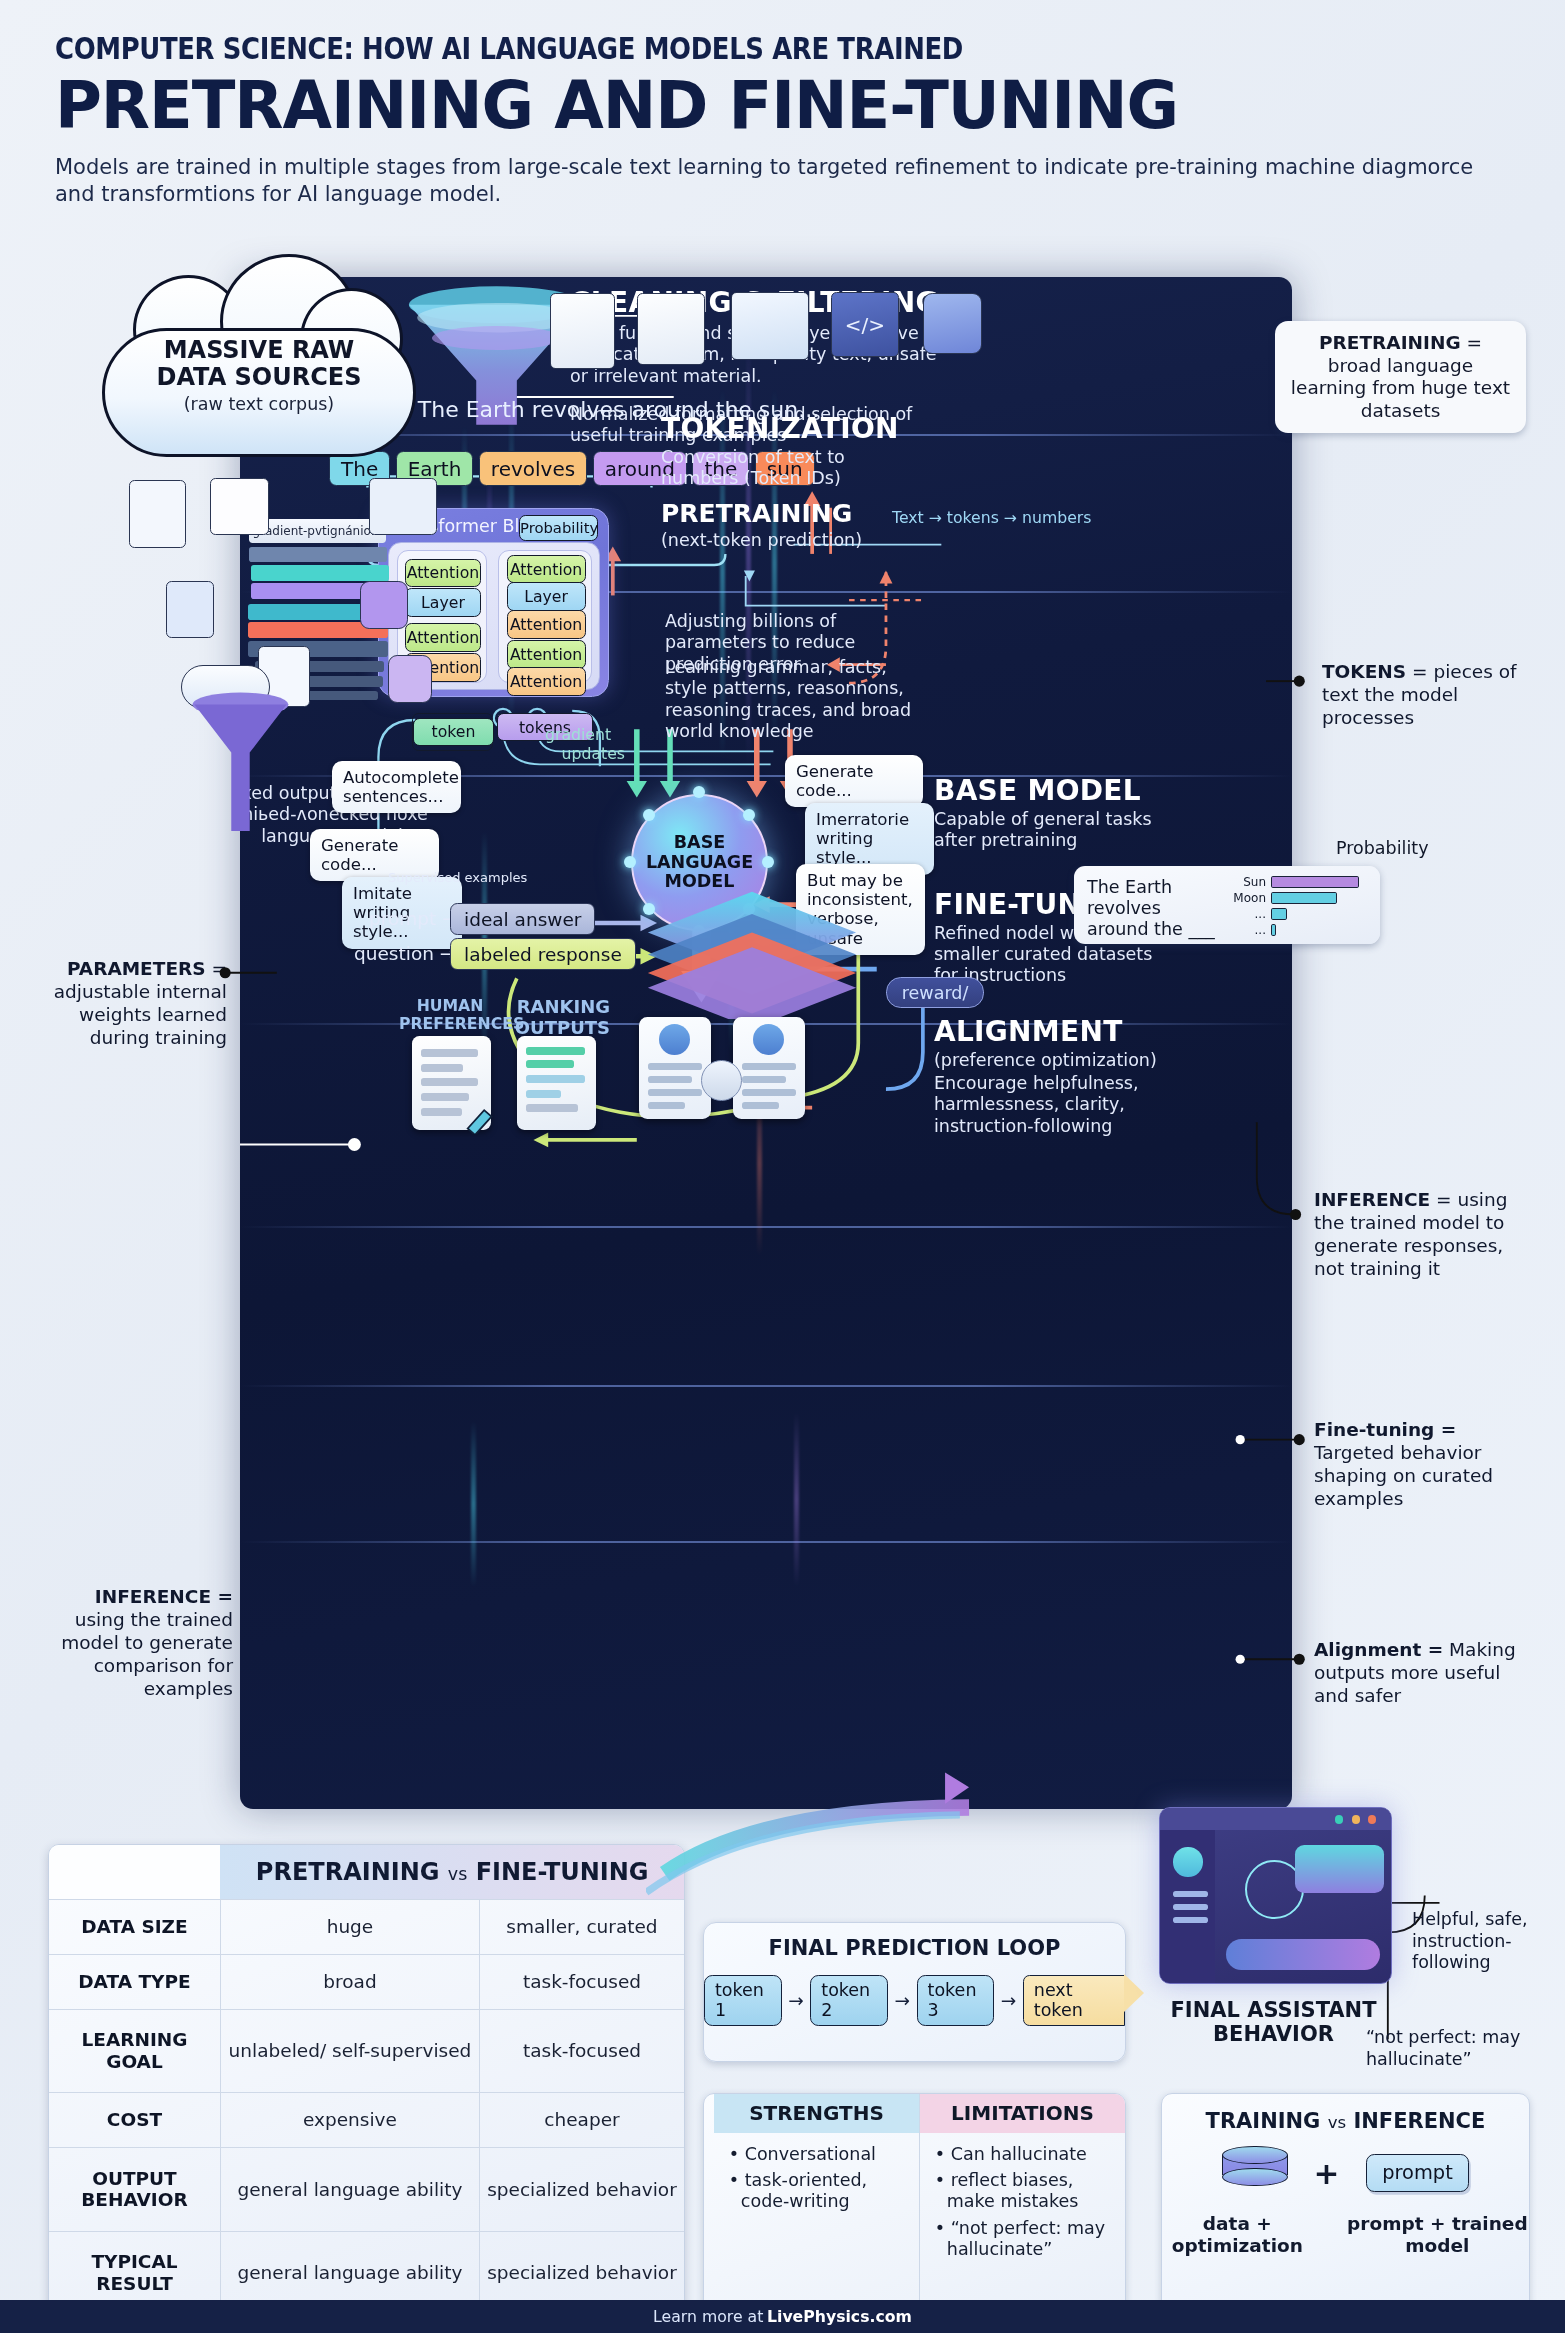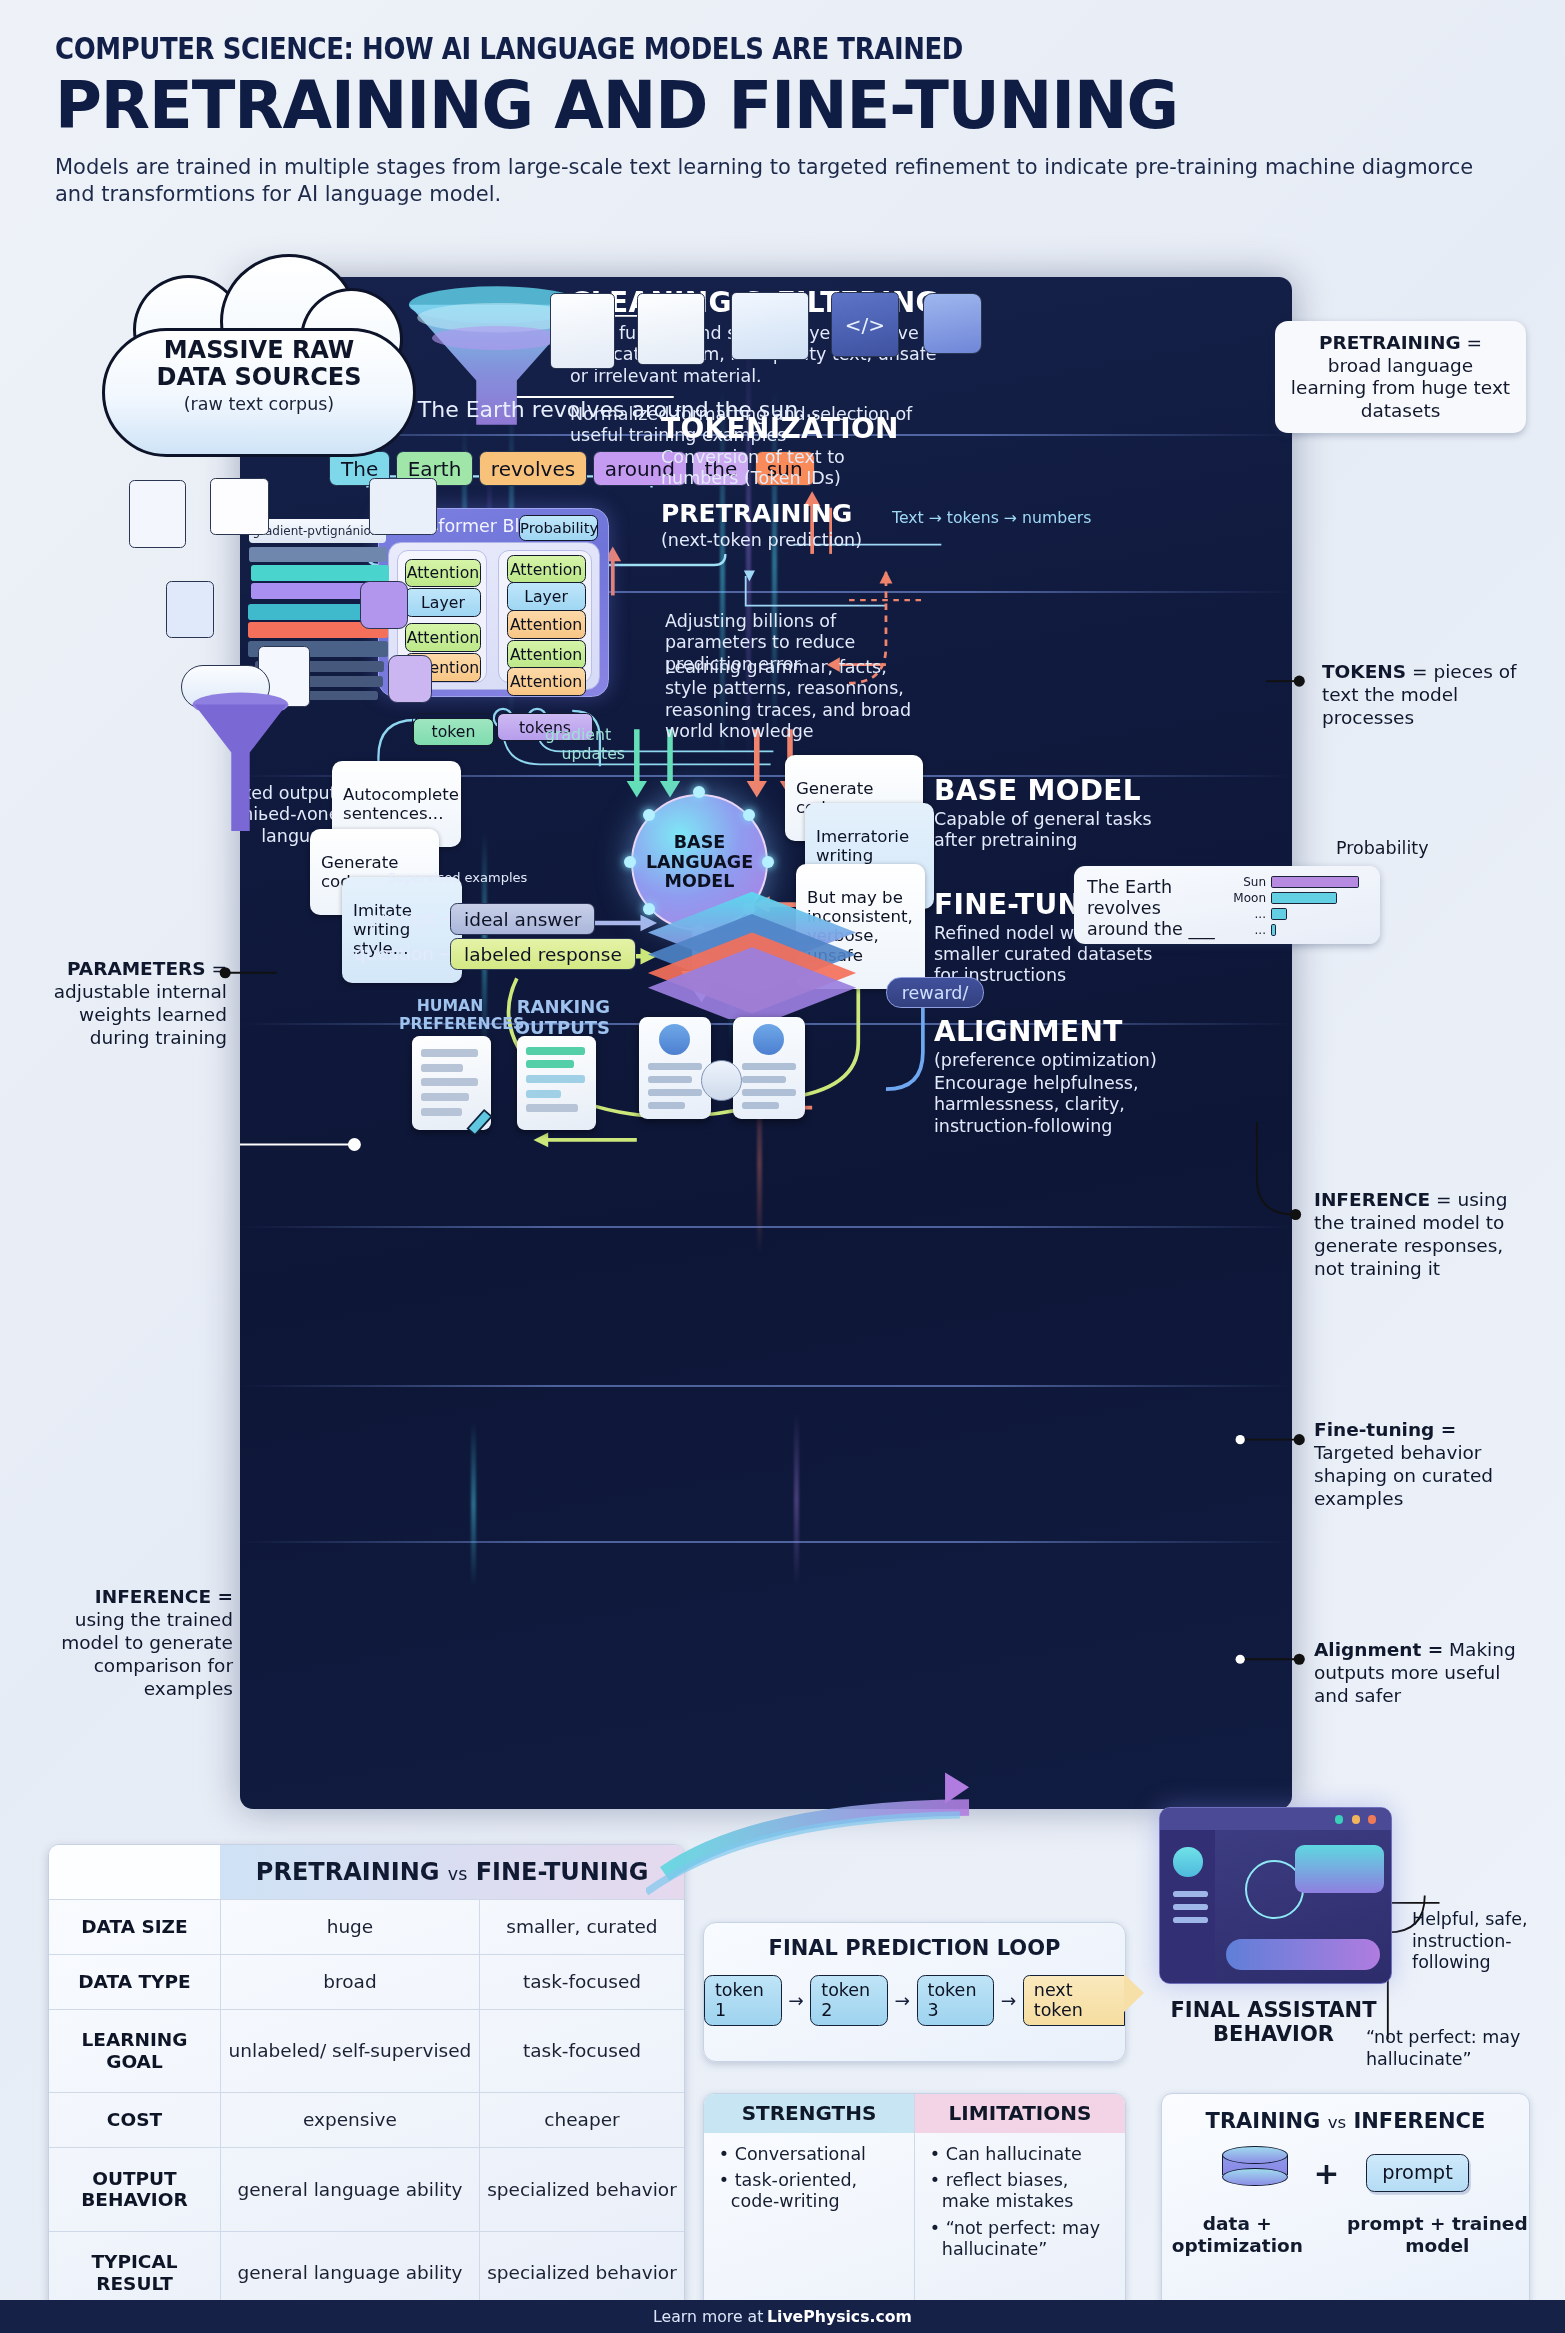--- a/index.html
+++ b/index.html
@@ -123,21 +123,21 @@
     display:flex; align-items:center; justify-content:center;
   }
   .bmodel span {
     font-size:17.5px; font-weight:bold; color:#0c1020; text-align:center; line-height:1.12;
   }
   .dotn { position:absolute; width:12px;height:12px;border-radius:50%;
           background:#b4f0ff; box-shadow:0 0 8.3px #7fe4ff; }
 
   .bubble {
     position:absolute; background:linear-gradient(180deg,#ffffff,#eef4fb);
-    border-radius:10px; padding:24px 11px; font-size:16.6px; color:#0d1225; line-height:1.16;
+    border-radius:10px; padding:7px 11px; font-size:16.6px; color:#0d1225; line-height:1.16;
     box-shadow:0 1.8px 5.5px rgba(0,0,0,.3);
   }
   .bubble.blue { background:linear-gradient(180deg,#e4f1fc,#d3e7f8); }
 
   
   .doccard {
     position:absolute; background:linear-gradient(170deg,#ffffff,#e6edf6);
     border-radius:7.4px; box-shadow:0 2.8px 6.5px rgba(0,0,0,.4);
   }
   .doccard i { position:absolute; height:8.3px; border-radius:2.8px; background:#b7c3d6; display:block; }
@@ -206,21 +206,21 @@
 
   
   .sl {
     position:absolute; left:703px; top:2093px; width:423px; height:222px;
     background:linear-gradient(160deg,#fafcff,#eaf0f9);
     border:0.9px solid #c7d3e6; border-radius:11px; overflow:hidden;
     box-shadow:0 2.8px 7.4px rgba(40,60,100,.2);
   }
   .sl .cols { display:flex; height:100%; }
   .sl .col { flex:1; }
-  .sl .col:first-child { border-right:0.9px solid #cdd8e8; }
+  .sl .col:first-child { border-right:0.9px solid #cdd8e8;padding-left:10px; }
   .sl .hdA { background:#c8e5f4; font-size:20px; font-weight:bold; text-align:center; padding:7.4px 0; color:#0f1828; }
   .sl .hdB { background:#f3d4e6; font-size:20px; font-weight:bold; text-align:center; padding:7.4px 0; color:#0f1828; }
   .sl ul { list-style:none; padding:11px 7.4px 0 14.8px; }
   .sl li { font-size:17.5px; color:#151d30; line-height:1.2; margin-bottom:5.5px; text-indent:-12px; padding-left:12px; }
   .sl li:before { content:"• "; }
 
   
   .tvi {
     position:absolute; left:1161px; top:2093px; width:369px; height:222px;
     background:linear-gradient(160deg,#fafcff,#e9f0fa);

